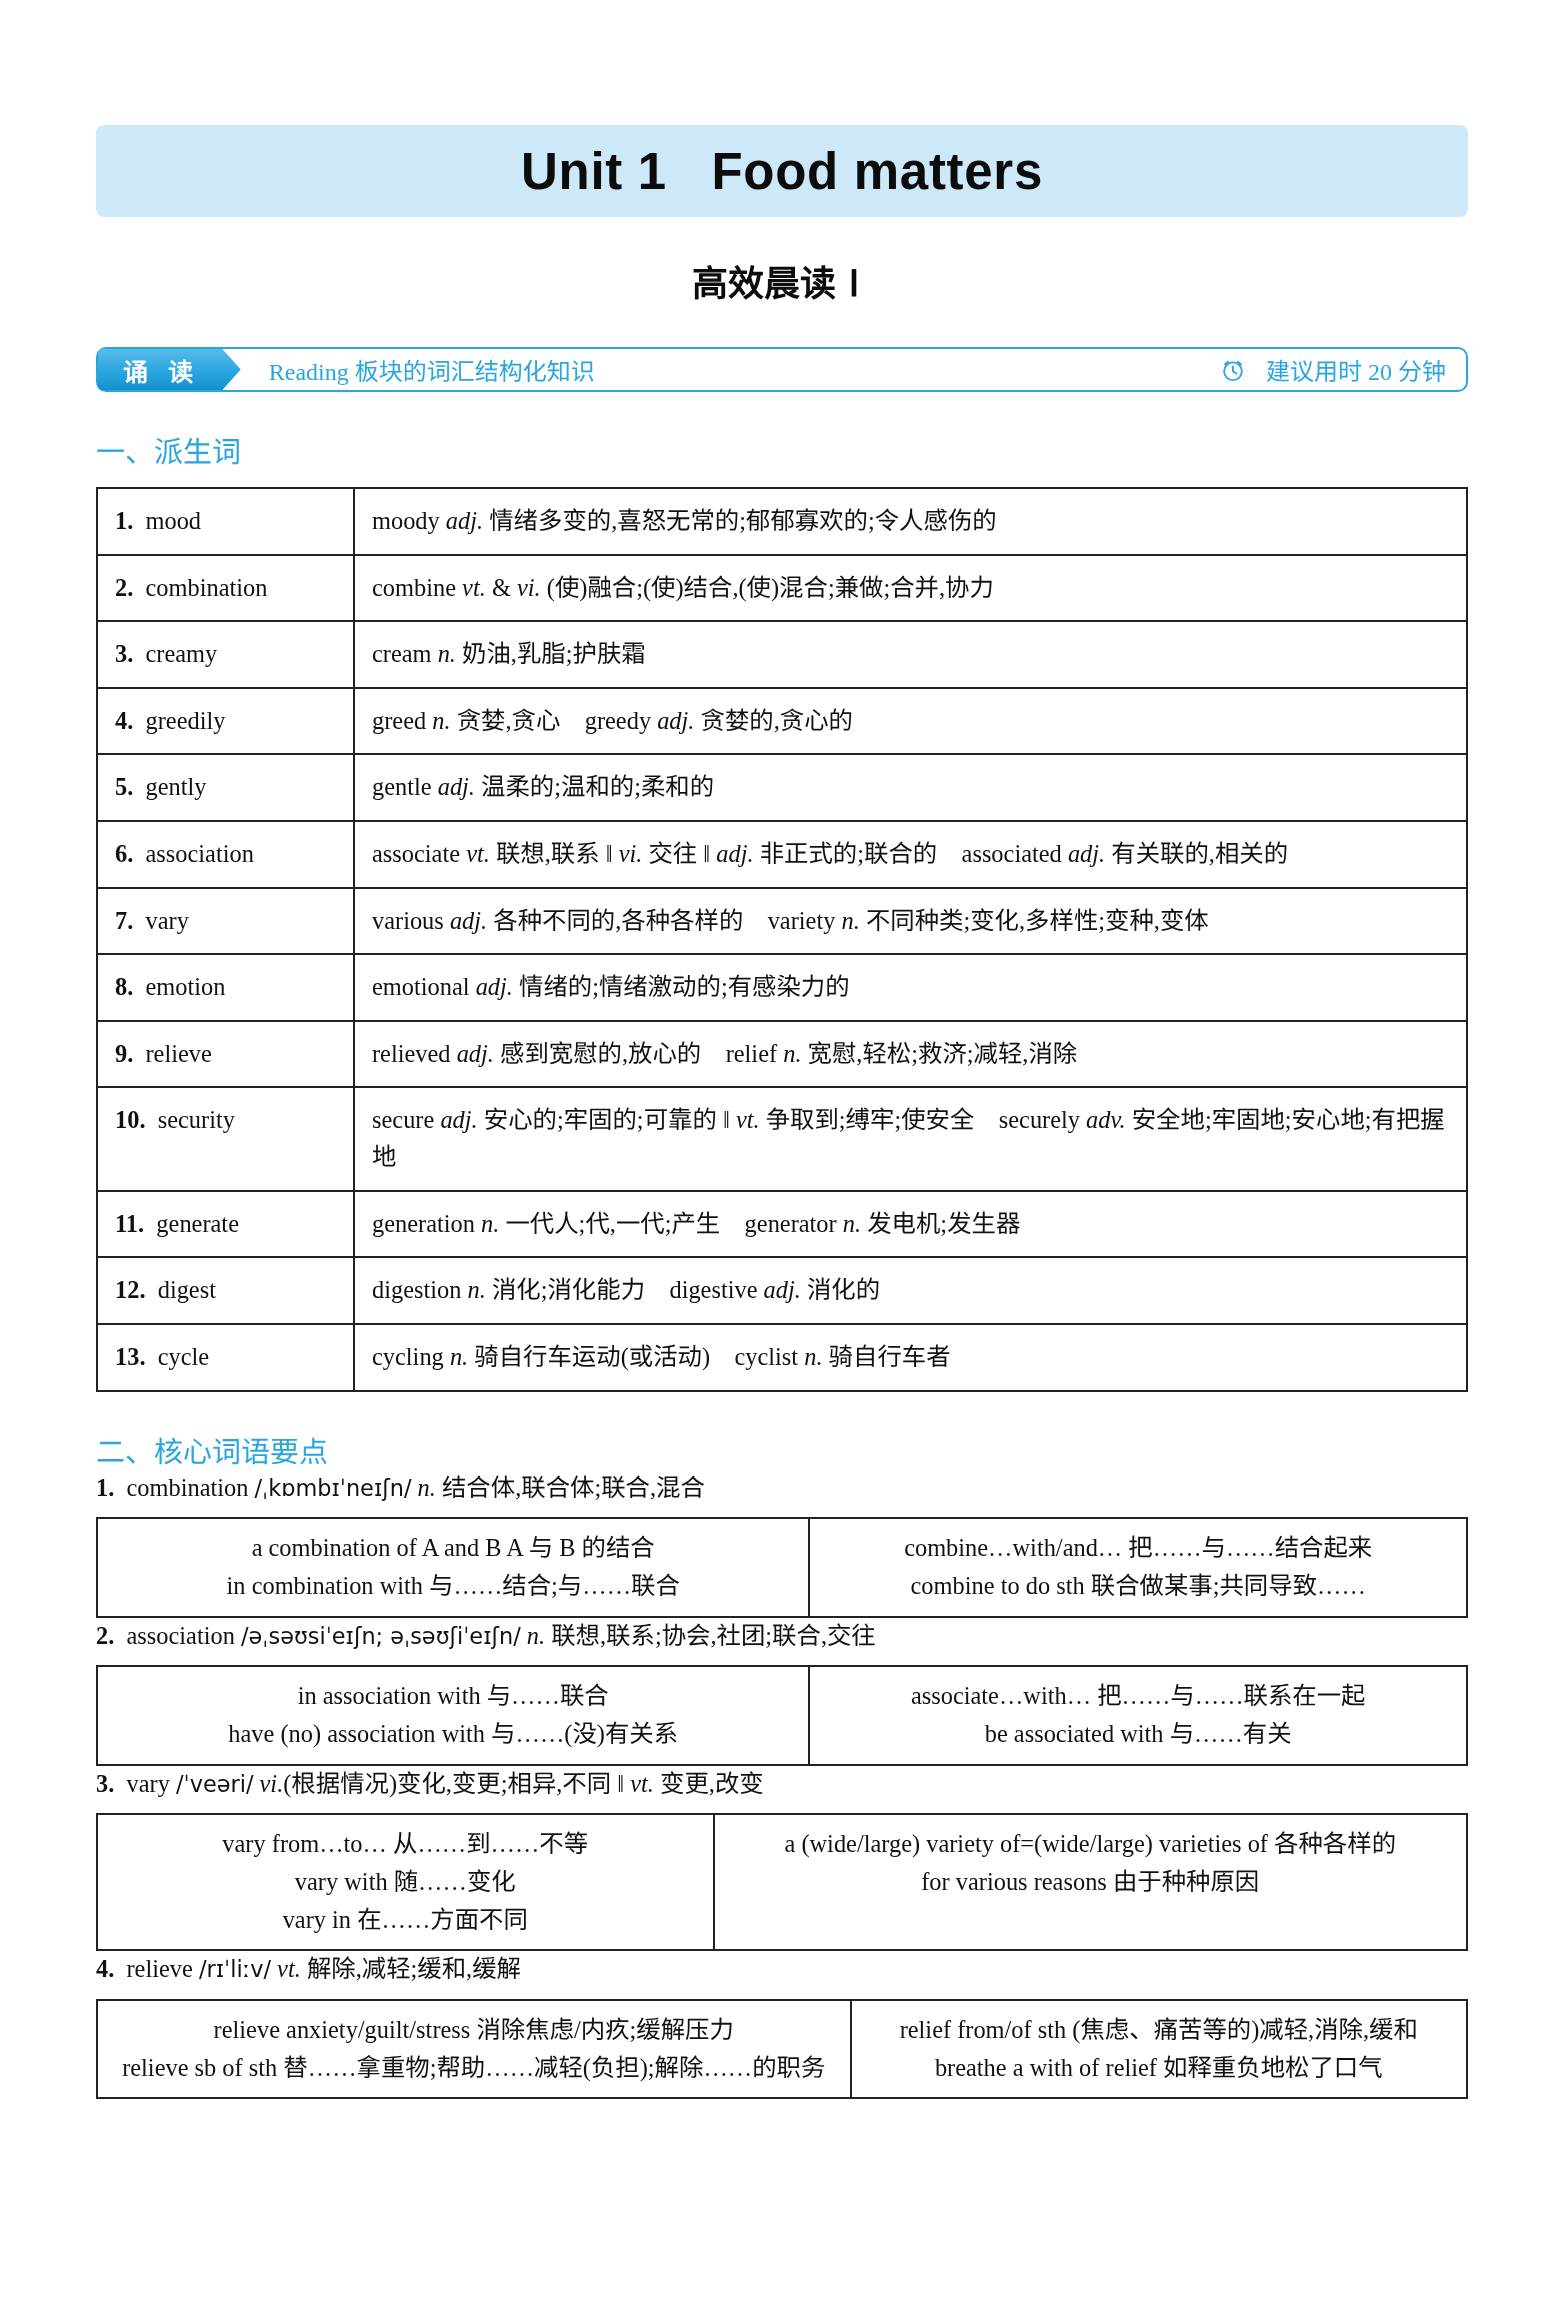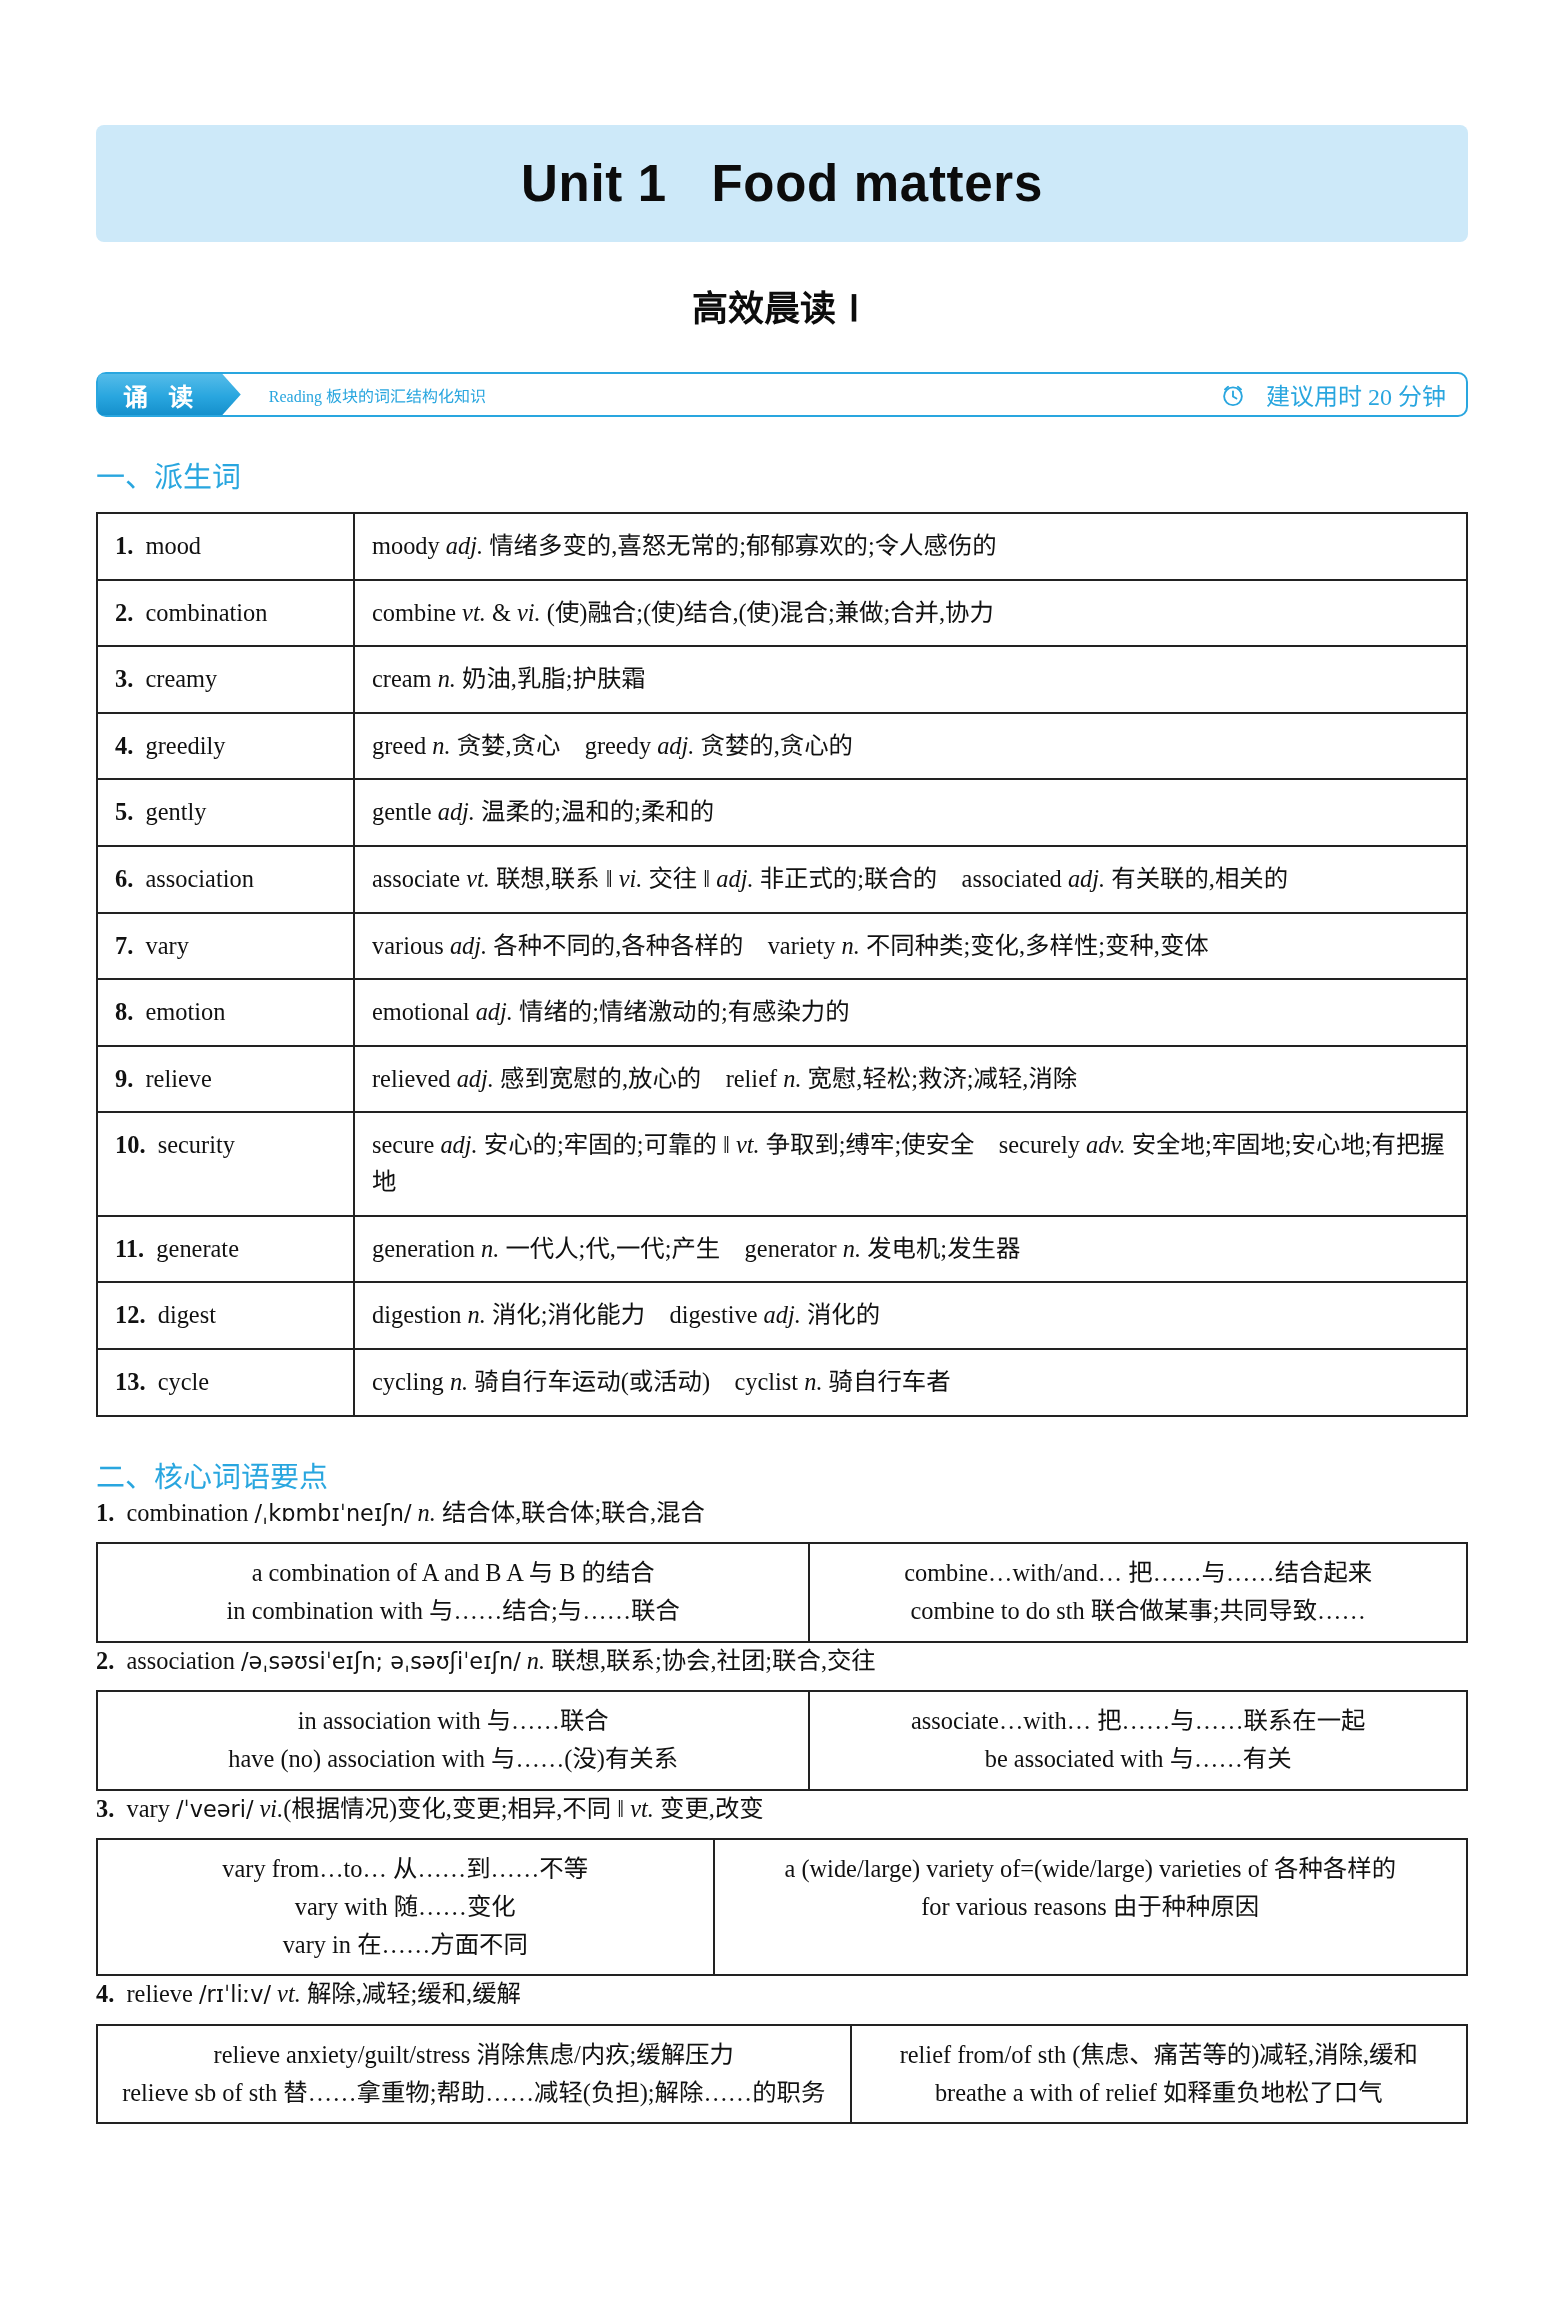--- a/index.html
+++ b/index.html
@@ -7,21 +7,21 @@
   html,body { background:#ffffff; }
   body {
     width:1564px; height:2319px; overflow:hidden;
     font-family:"Liberation Serif", serif;
     color:var(--text, #111);
   }
   .page { width:1564px; height:2319px; padding:125px 96px 0 96px; background:#fff; }
 
   
   .unit-banner {
-    height:117px; background:var(--banner_bg,#cde9f9); border-radius:8px;
+    height:92px; background:var(--banner_bg,#cde9f9); border-radius:8px;
     display:flex; align-items:center; justify-content:center;
   }
   .unit-title {
     font-family:"Liberation Sans", sans-serif; font-weight:bold;
     font-size:51px; color:#0c0c0c; white-space:pre; letter-spacing:0.7px;
   }
 
   
   .subtitle {
     margin-top:37px; text-align:center;
@@ -38,21 +38,21 @@
   .badge {
     height:41px; margin-left:0;
     background:linear-gradient(180deg,#55bce9 0%, var(--accent,#29a6df) 55%, #1590cc 100%);
     color:var(--badge_text,#fff);
     font-family:"Liberation Sans", sans-serif; font-weight:bold; font-size:25px;
     display:flex; align-items:center;
     padding:0 41px 0 25px; letter-spacing:6.6px;
     clip-path:polygon(0 0, calc(100% - 18.4px) 0, 100% 50%, calc(100% - 18.4px) 100%, 0 100%);
     border-radius:4.6px 0 0 4.6px;
   }
-  .strip-desc { margin-left:28px; color:var(--accent,#29a6df); font-size:16px; }
+  .strip-desc { margin-left:28px; color:var(--accent,#29a6df); font-size:24px; }
   .strip-time {
     margin-left:auto; margin-right:20px; color:var(--accent,#29a6df);
     font-size:24px; display:flex; align-items:center; gap:20px;
   }
 
   
   .sec-head {
     margin-top:36px; color:var(--accent,#29a6df);
     font-family:"Liberation Sans", sans-serif; font-weight:normal; font-size:29px;
   }

